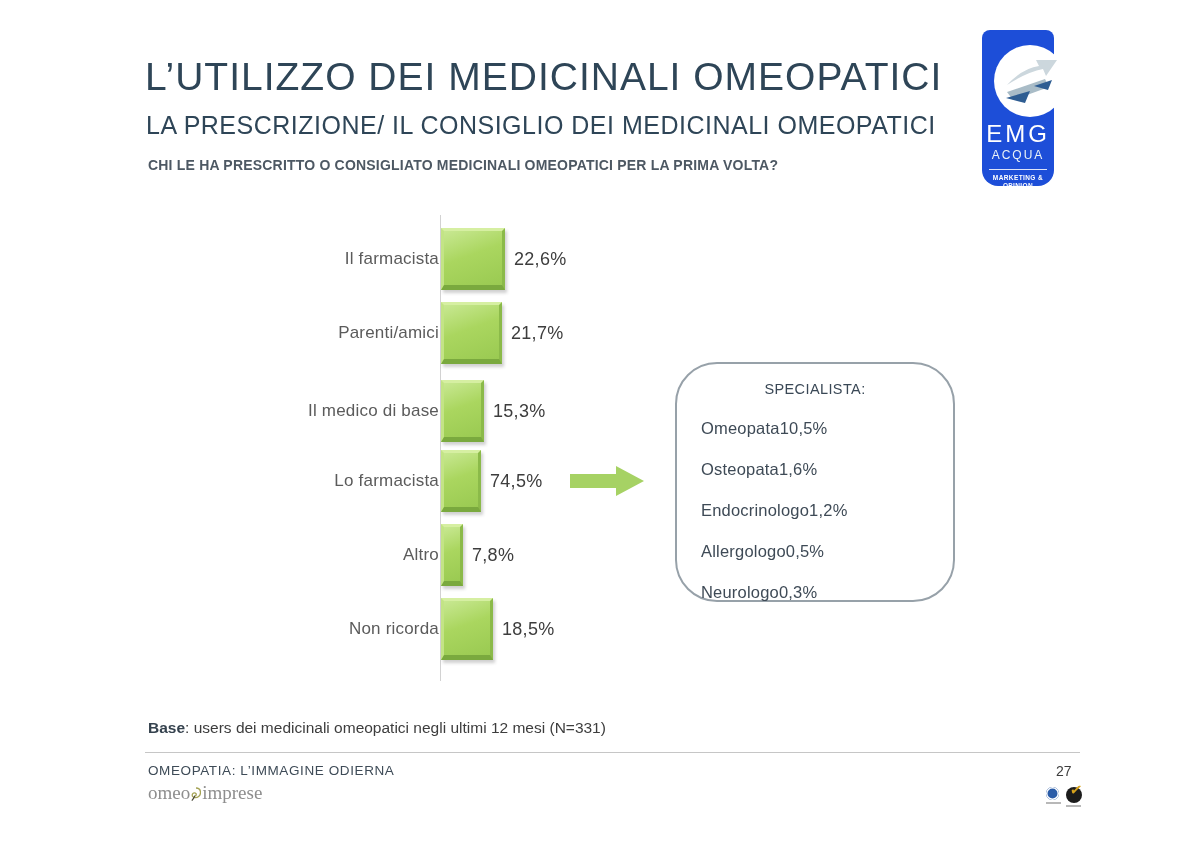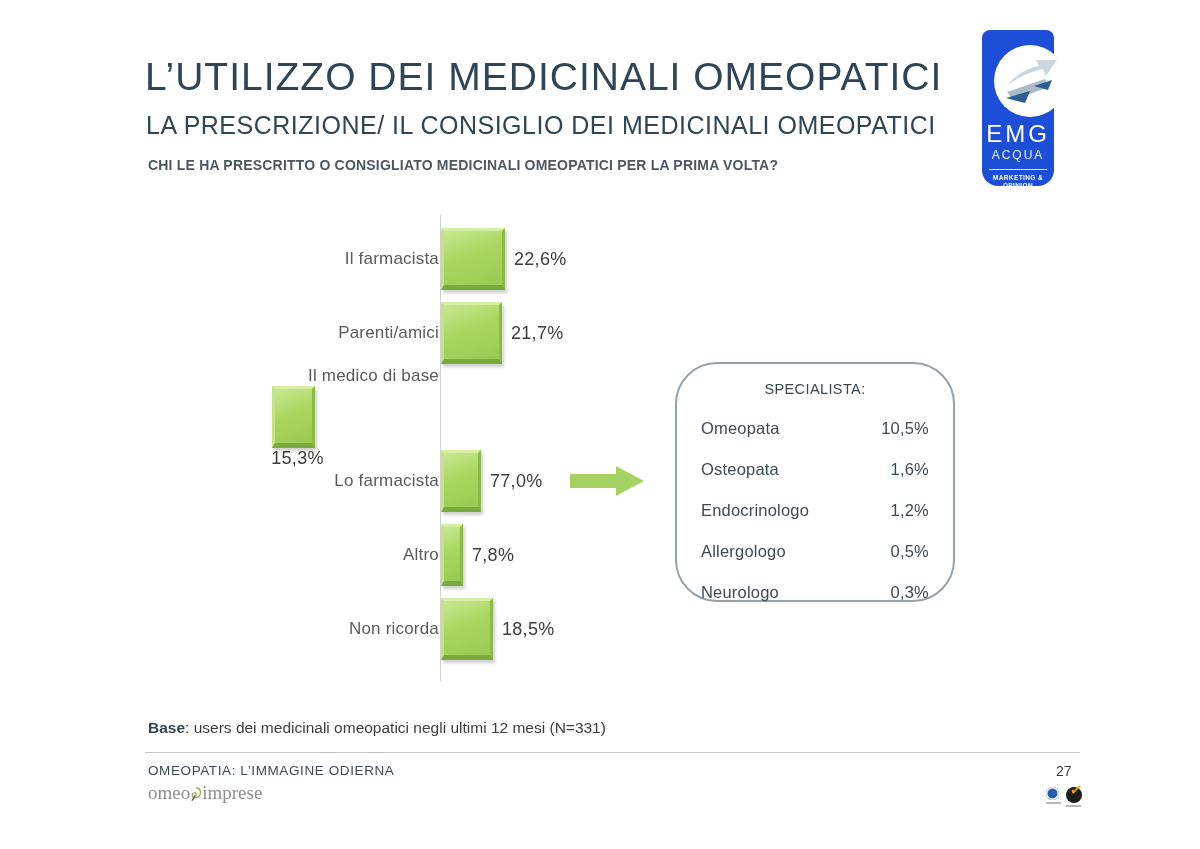--- a/index.html
+++ b/index.html
@@ -72,21 +72,21 @@
   .spec-box{
     position:absolute;left:675px;top:362px;width:280px;height:240px;
     box-sizing:border-box;border:2px solid #97a1a9;border-radius:42px;
     padding:15px 24px 0 24px;
   }
   .spec-title{
     text-align:center;font-size:14.5px;font-weight:400;
     color:#3a4856;letter-spacing:.4px;margin-top:2px;
   }
   .spec-row{
-    display:flex;justify-content:space-between;align-items:baseline;
+    display:flex;align-items:baseline;
     font-size:16.5px;color:#3e4a56;margin-top:22px;letter-spacing:.2px;
   }
   .spec-row:first-of-type{margin-top:17px;}
   
   .base-note{position:absolute;left:148px;top:719px;font-size:15.5px;color:#3d3d3d;}
   .base-note b{font-weight:700;color:#35424e;}
   .divider{position:absolute;left:145px;top:752px;width:935px;height:1px;background:#c6c6c6;}
   .report-title{
     position:absolute;left:148px;top:763px;
     font-size:13.5px;color:#3e4b57;letter-spacing:.6px;
@@ -142,29 +142,29 @@
   <div class="chart-row" style="top: 13px;">
         <span class="cat-label">Il farmacista</span>
         <span class="bar" style="width: 64px;"></span>
         <span class="bar-value">22,6%</span>
       </div>
       <div class="chart-row" style="top: 87px;">
         <span class="cat-label">Parenti/amici</span>
         <span class="bar" style="width: 61px;"></span>
         <span class="bar-value">21,7%</span>
       </div>
-      <div class="chart-row" style="top: 151px; flex-direction: column;">
+      <div class="chart-row" style="top: 165px;">
         <span class="cat-label">Il medico di base</span>
         <span class="bar" style="width: 43px;"></span>
         <span class="bar-value">15,3%</span>
       </div>
       <div class="chart-row" style="top: 235px;">
         <span class="cat-label">Lo farmacista</span>
         <span class="bar" style="width: 40px;"></span>
-        <span class="bar-value">77,0%</span>
+        <span class="bar-value">74,5%</span>
       </div>
       <div class="chart-row" style="top: 309px;">
         <span class="cat-label">Altro</span>
         <span class="bar" style="width: 22px;"></span>
         <span class="bar-value">7,8%</span>
       </div>
       <div class="chart-row" style="top: 383px;">
         <span class="cat-label">Non ricorda</span>
         <span class="bar" style="width: 52px;"></span>
         <span class="bar-value">18,5%</span>

